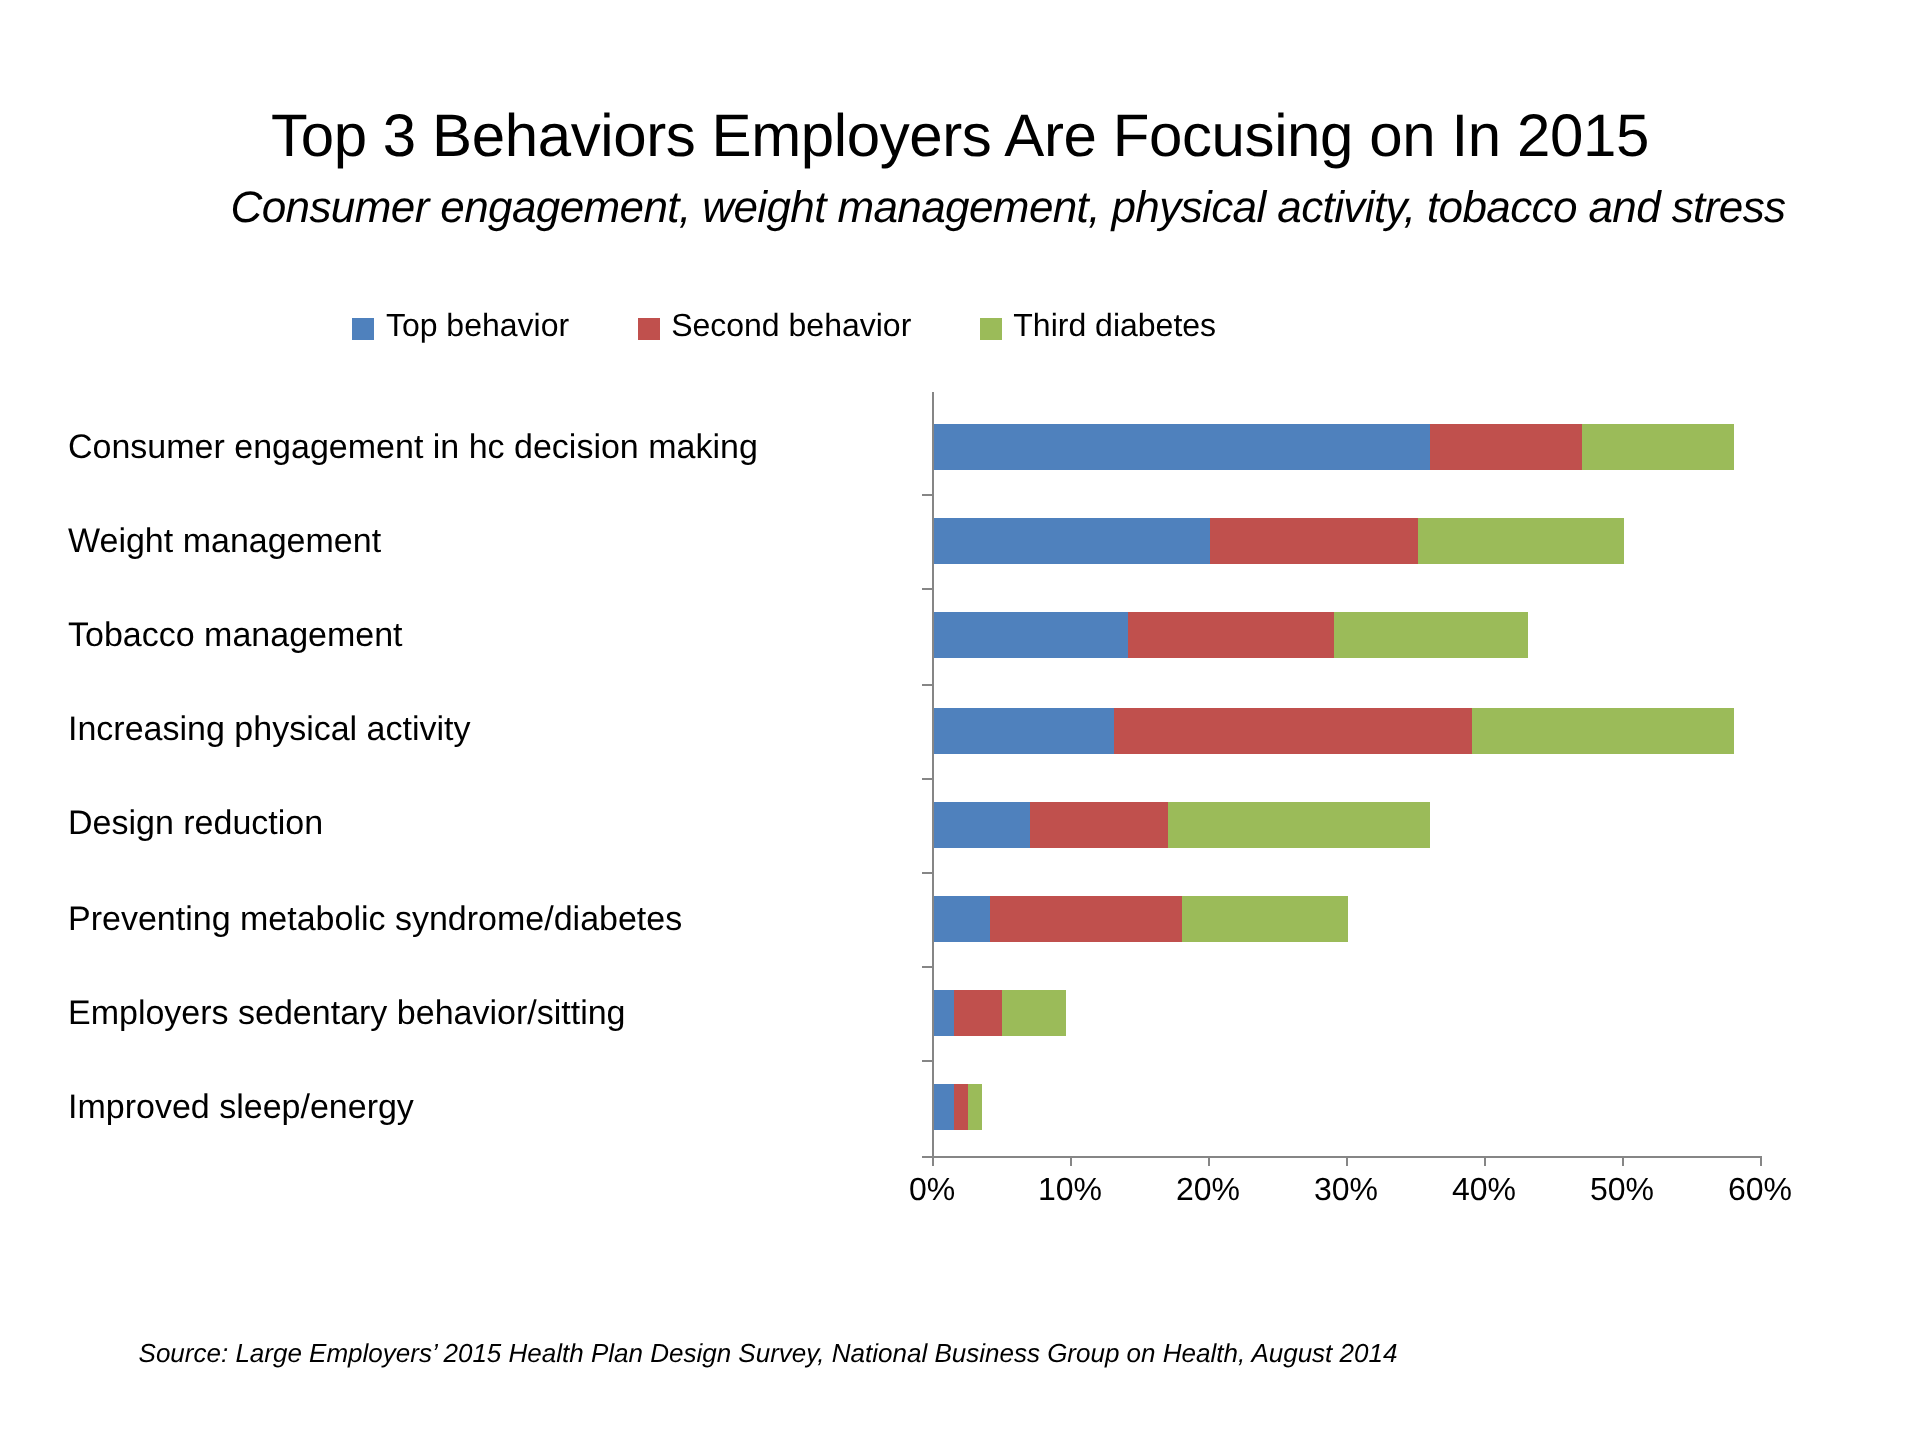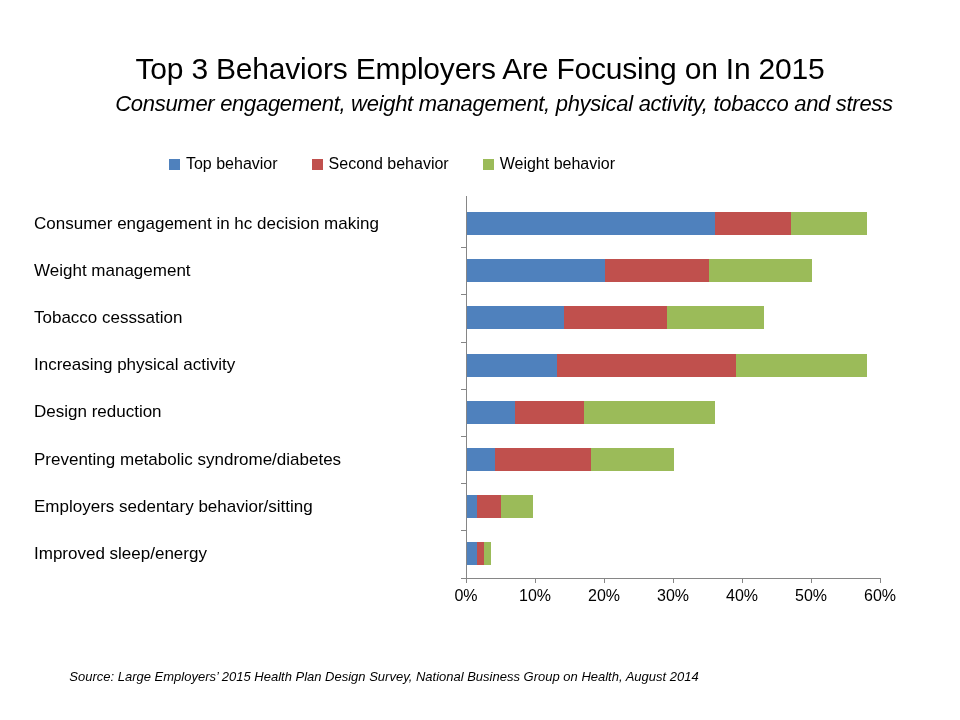--- a/index.html
+++ b/index.html
@@ -190,28 +190,28 @@
       <div class="legend-entry">
         <span class="legend-swatch" style="background: rgb(79, 129, 189);"></span>
         <span class="legend-label">Top behavior</span>
       </div>
       <div class="legend-entry">
         <span class="legend-swatch" style="background: rgb(192, 80, 77);"></span>
         <span class="legend-label">Second behavior</span>
       </div>
       <div class="legend-entry">
         <span class="legend-swatch" style="background: rgb(155, 187, 89);"></span>
-        <span class="legend-label">Weight behavior</span>
+        <span class="legend-label">Third diabetes</span>
       </div>
     </div>
 
   <div id="cat-labels">
       <div class="cat-label" style="top: 17.5px;">Consumer engagement in hc decision making</div>
       <div class="cat-label" style="top: 64.7px;">Weight management</div>
-      <div class="cat-label" style="top: 111.9px;">Tobacco cesssation</div>
+      <div class="cat-label" style="top: 111.9px;">Tobacco management</div>
       <div class="cat-label" style="top: 159.1px;">Increasing physical activity</div>
       <div class="cat-label" style="top: 206.3px;">Design reduction</div>
       <div class="cat-label" style="top: 253.5px;">Preventing metabolic syndrome/diabetes</div>
       <div class="cat-label" style="top: 300.7px;">Employers sedentary behavior/sitting</div>
       <div class="cat-label" style="top: 347.9px;">Improved sleep/energy</div>
     </div>
 
   <div id="plot">
     <div id="value-axis-line"></div>
     <div id="category-axis-line"></div>

